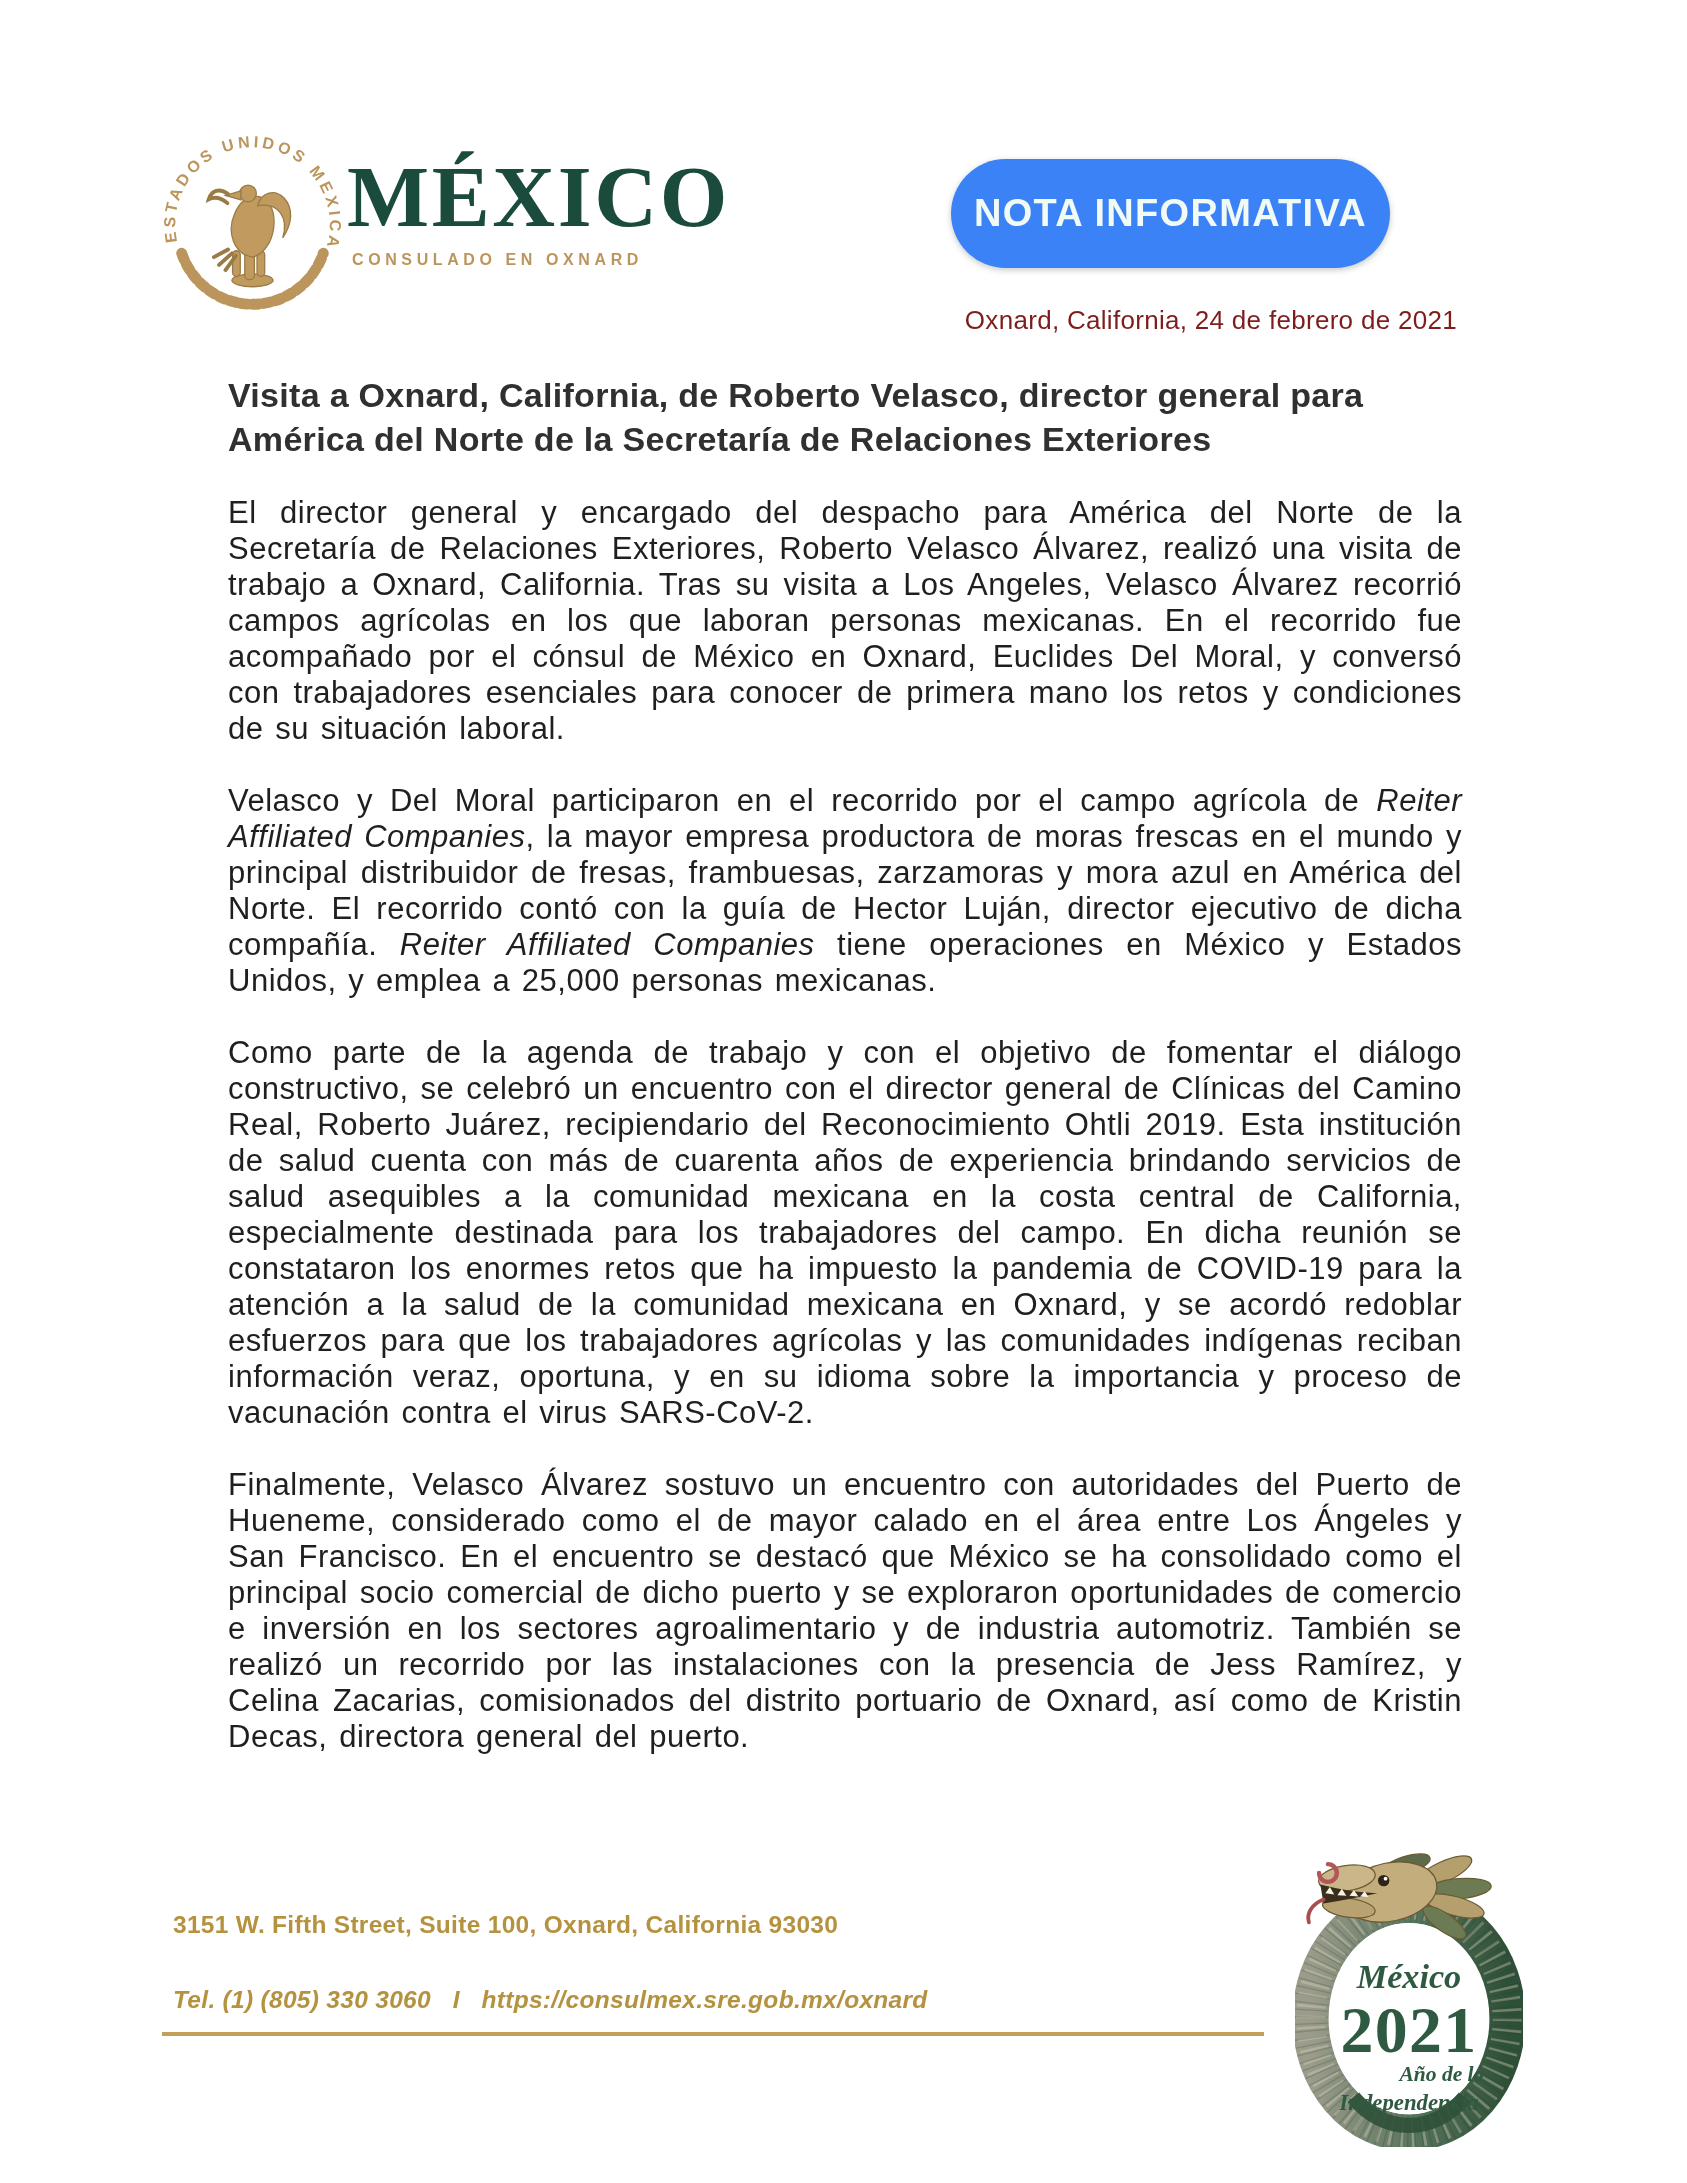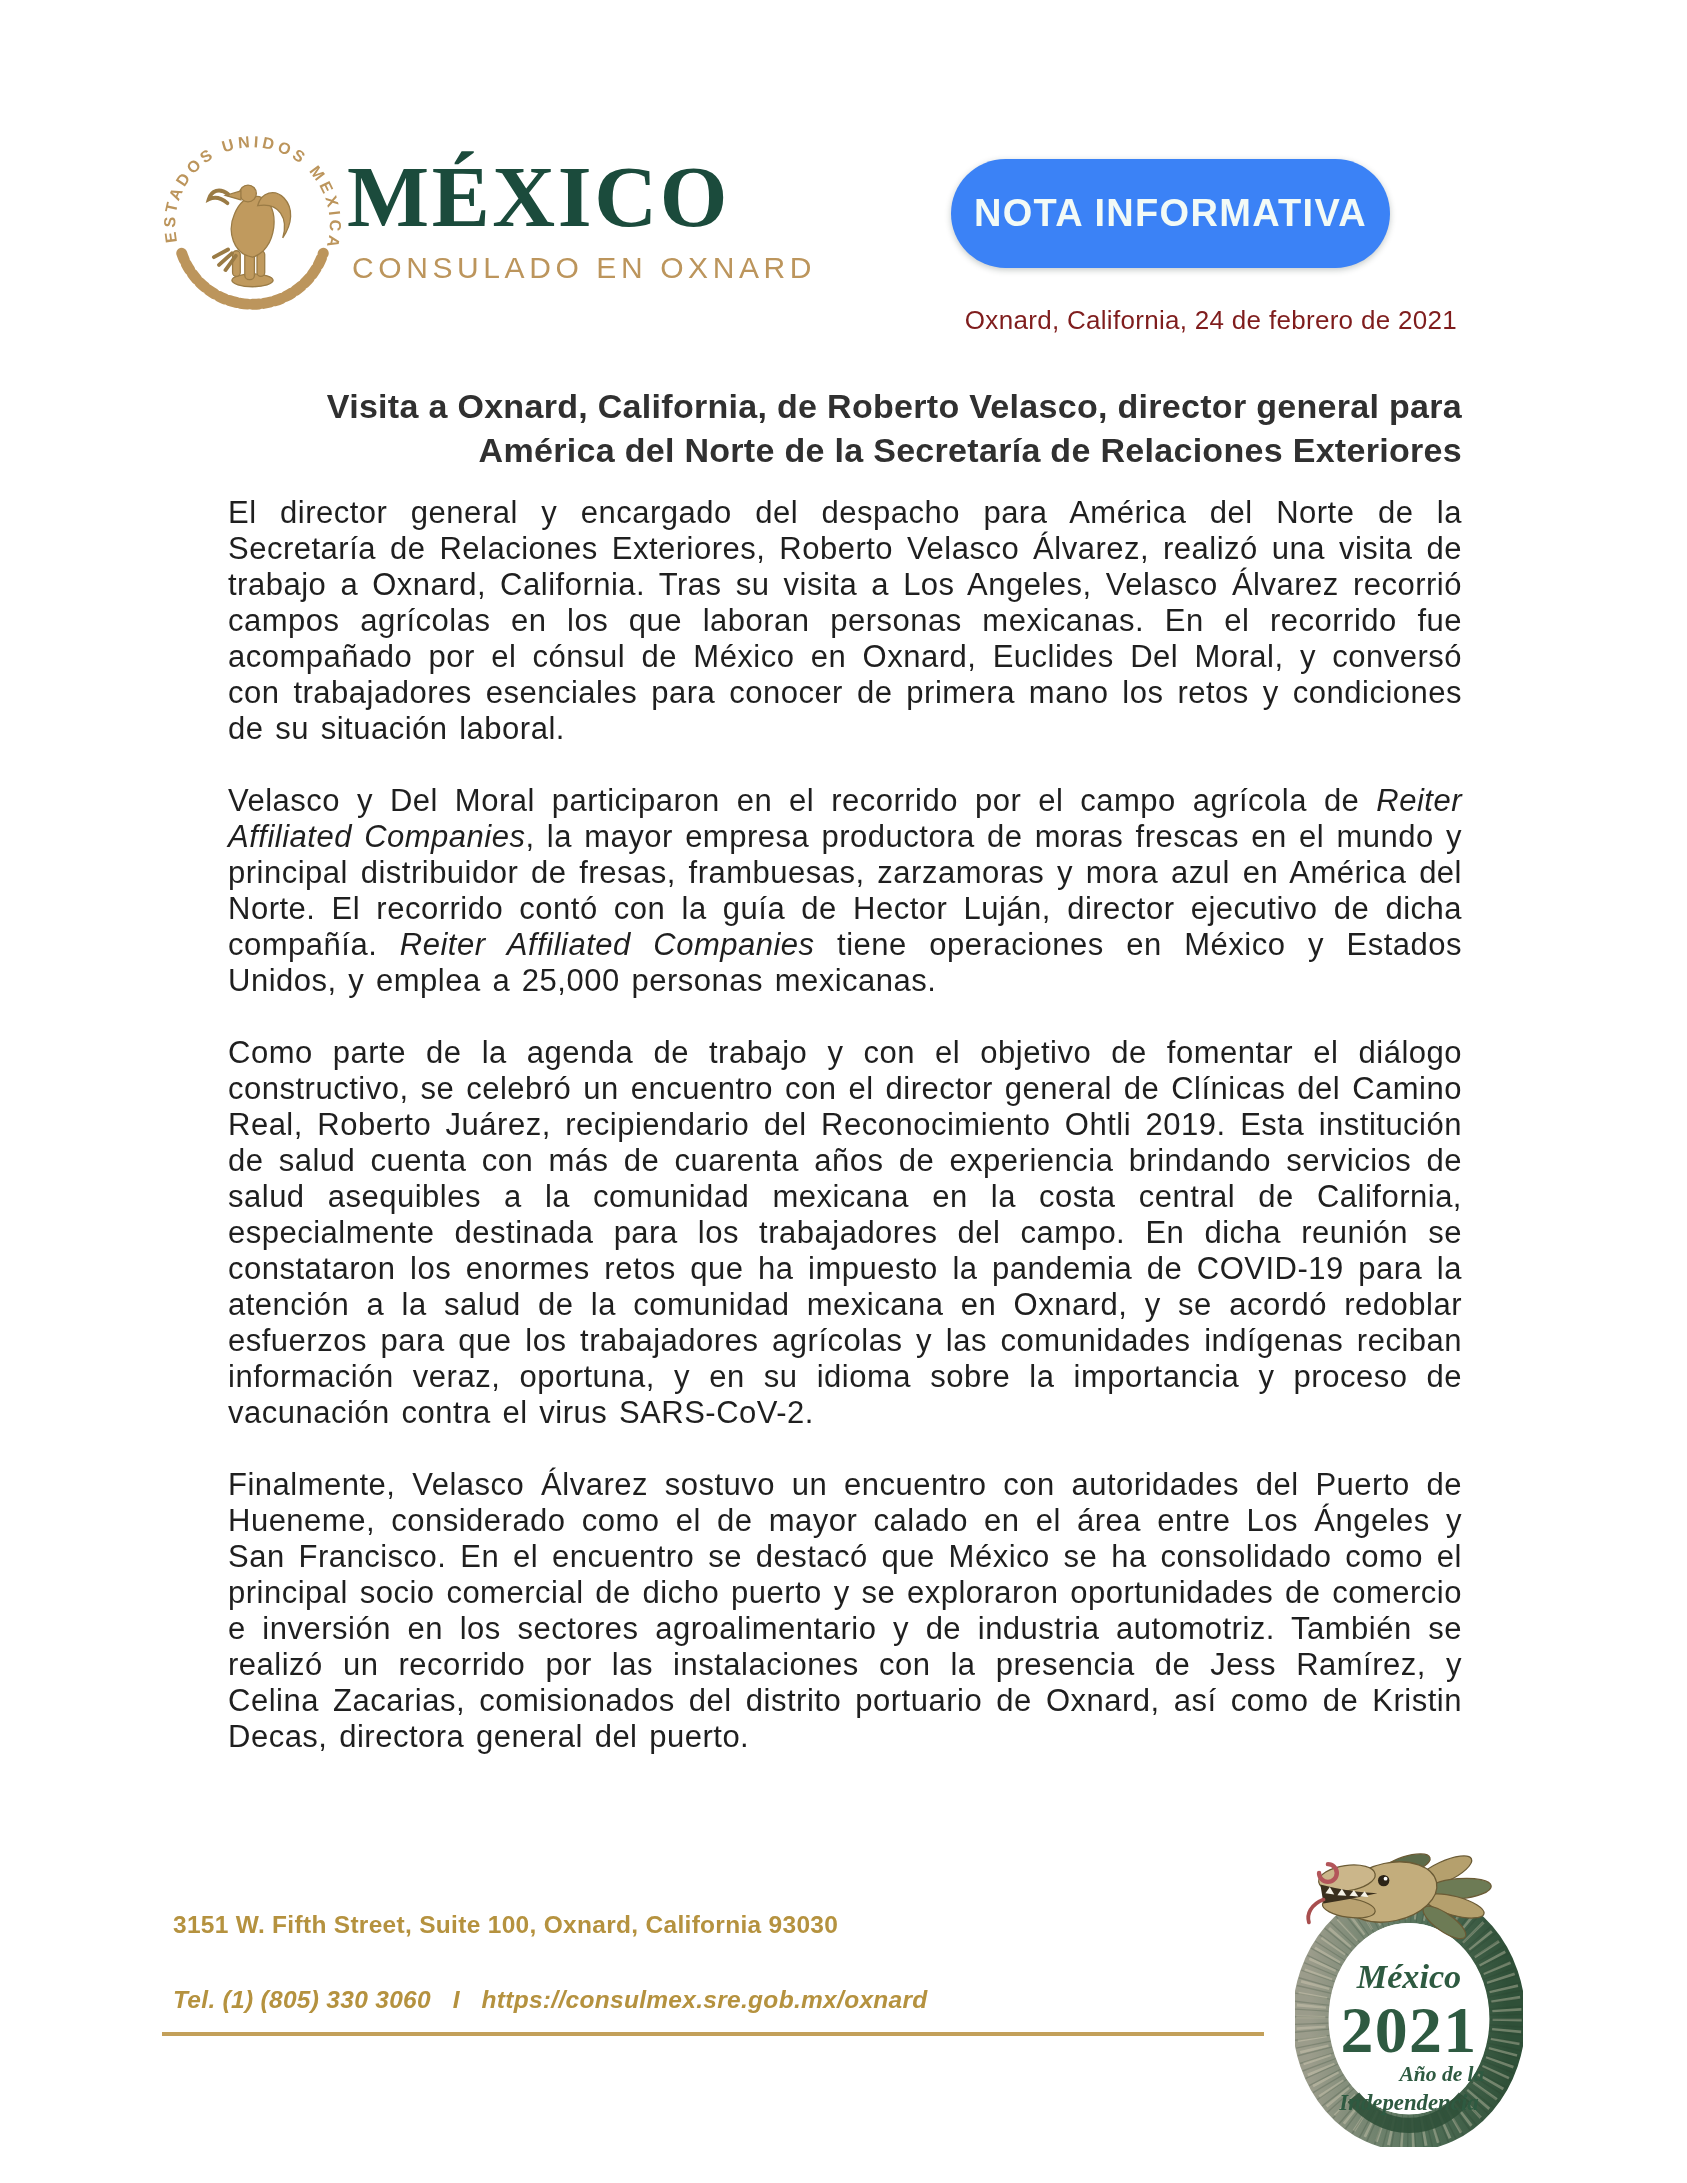--- a/index.html
+++ b/index.html
@@ -12,40 +12,40 @@
 
   
   .seal{position:absolute;left:156px;top:127px;width:193px;height:187px;}
   .wordmark{
     position:absolute;left:347px;top:153px;
     font-family:"Liberation Serif",serif;font-weight:bold;
     font-size:87px;line-height:87px;letter-spacing:2.6px;color:#1B4B3C;
   }
   .subtitle{
     position:absolute;left:352px;top:251px;
-    font-size:30px;font-weight:normal;letter-spacing:4.6px;color:#BC955C;
+    font-size:16px;font-weight:bold;letter-spacing:4.6px;color:#BC955C;
   }
   .badge{
     position:absolute;left:951px;top:159px;width:439px;height:109px;
     background:#3b82f6;border-radius:60px;
     display:flex;align-items:center;justify-content:center;
     box-shadow:0 2px 6.6px rgba(20,40,30,.25);
   }
   .badge span{
     color:#F2FAF6;font-weight:bold;font-size:38px;letter-spacing:1.3px;
   }
 
   
   .dateline{
     position:absolute;right:230px;top:305px;
     font-size:26px;color:#7f1d1d;letter-spacing:0.3px;
   }
   .title{
-    position:absolute;left:228px;width:1234px;top:384px;
-    text-align:right;font-weight:bold;font-size:34px;line-height:44px;
+    position:absolute;left:228px;width:1234px;top:373px;
+    text-align:left;font-weight:bold;font-size:34px;line-height:44px;
     color:#303030;letter-spacing:0.3px;
   }
 
   
   .docbody{
     position:absolute;left:228px;width:1234px;top:495px;
     font-size:31px;line-height:36px;color:#1F1F1F;
     text-align:justify;letter-spacing:0.5px;word-spacing:2.6px;
   }
   .docbody p{margin:0 0 36px 0;}

